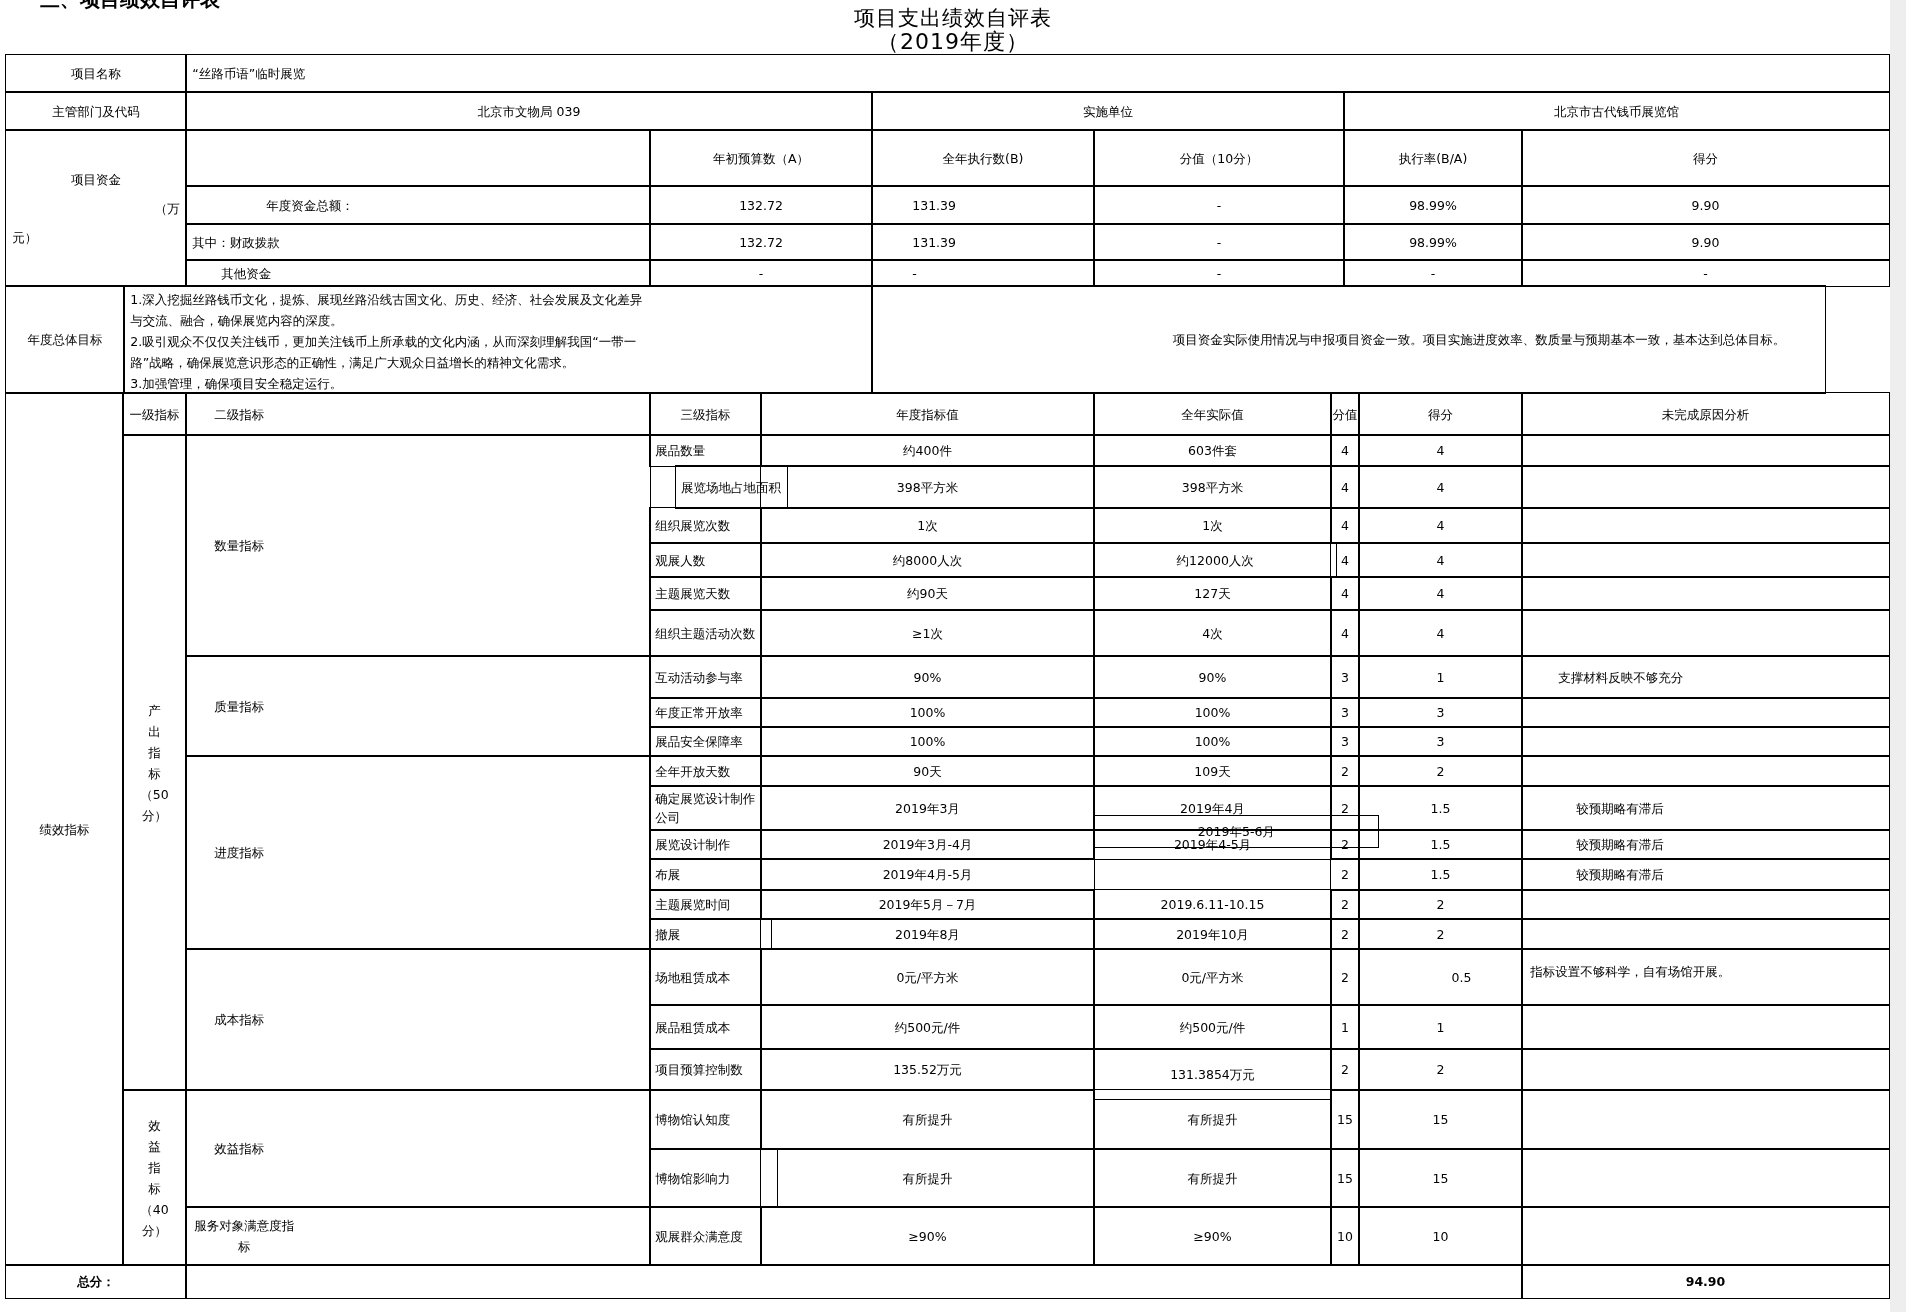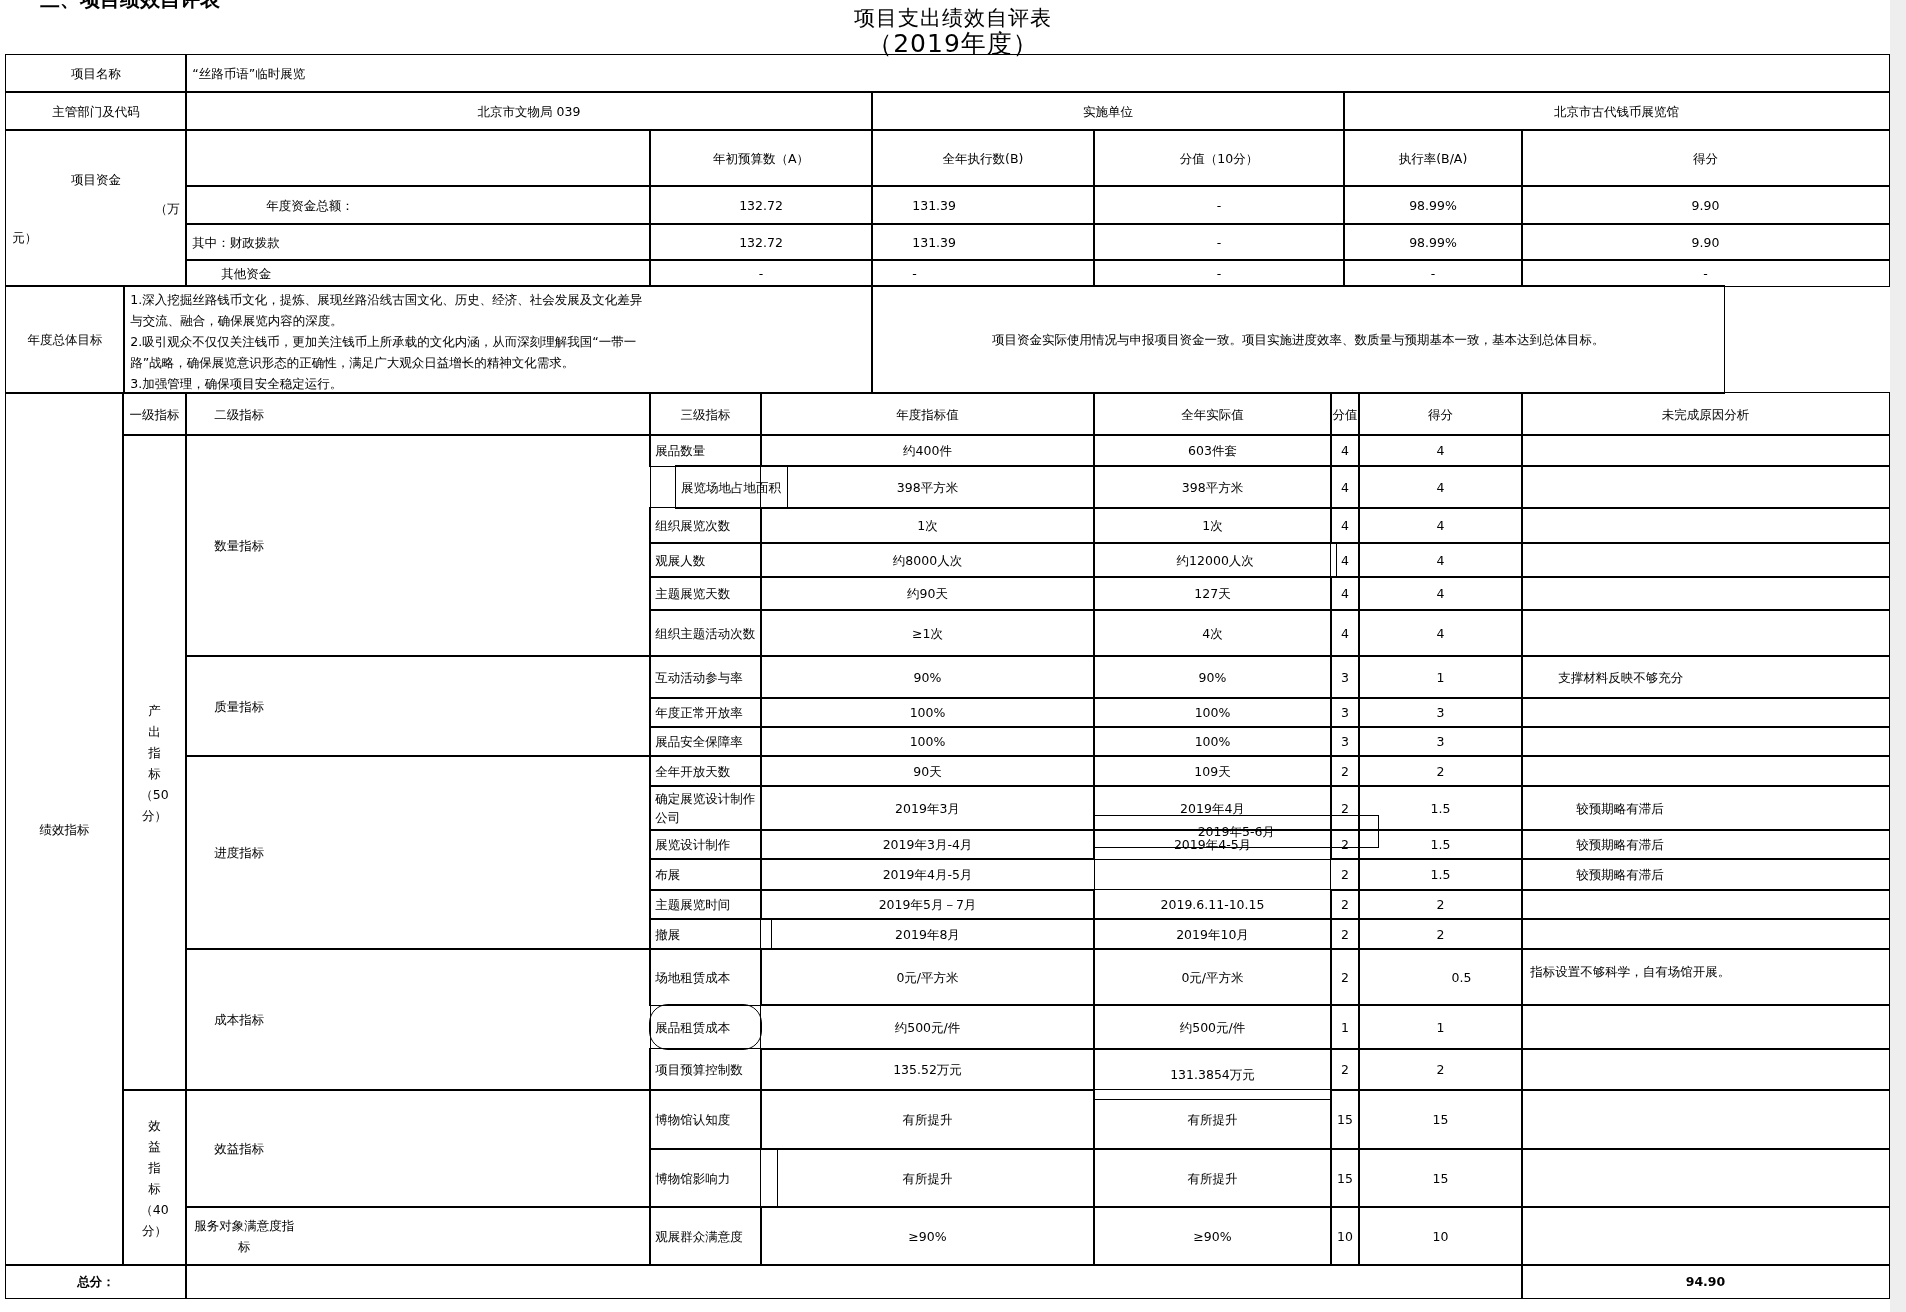--- a/index.html
+++ b/index.html
@@ -15,21 +15,21 @@
   .vert { flex-direction:column; justify-content:center; text-align:center; line-height:21px; }
   .thin { border-width:1px; }
   .bold { font-weight:bold; }
   .para { display:block; padding:3px 6px; line-height:21px; }
 </style>
 </head>
 <body>
 
 <div class="cut">三、项目绩效自评表</div>
 <div class="title" style="top:4px;">项目支出绩效自评表</div>
-<div class="title" style="top:27px;font-size:25px;">（2019年度）</div>
+<div class="title" style="top:27px;font-size:22px;">（2019年度）</div>
 
 <div id="table">
     <div class="c ctr" style="left: 6px; top: 55px; width: 181.5px; height: 38.5px;">
       <span>项目名称</span>
     </div>
     <div class="c lft" style="left: 186px; top: 55px; width: 1704.5px; height: 38.5px;">
       <span>“丝路币语”临时展览</span>
     </div>
     <div class="c ctr" style="left: 6px; top: 92px; width: 181.5px; height: 39.5px;">
       <span>主管部门及代码</span>
@@ -121,21 +121,21 @@
     <div class="c ctr" style="left: 6px; top: 286px; width: 119.5px; height: 108.5px;">
       <span>年度总体目标</span>
     </div>
     <div class="c para" style="left: 124px; top: 286px; width: 749.5px; height: 108.5px; font-size: 12.5px;">
       <div>1.深入挖掘丝路钱币文化，提炼、展现丝路沿线古国文化、历史、经济、社会发展及文化差异</div>
       <div>与交流、融合，确保展览内容的深度。</div>
       <div>2.吸引观众不仅仅关注钱币，更加关注钱币上所承载的文化内涵，从而深刻理解我国“一带一</div>
       <div>路”战略，确保展览意识形态的正确性，满足广大观众日益增长的精神文化需求。</div>
       <div>3.加强管理，确保项目安全稳定运行。</div>
     </div>
-    <div class="c ctr" style="left: 872px; top: 286px; width: 854px; height: 108.5px; padding: 0px 40px;">
+    <div class="c ctr" style="left: 872px; top: 286px; width: 955px; height: 108.5px; padding: 0px 40px; justify-content: flex-end;">
       <span>项目资金实际使用情况与申报项目资金一致。项目实施进度效率、数质量与预期基本一致，基本达到总体目标。</span>
     </div>
     <div class="c ctr" style="left: 6px; top: 393px; width: 118.5px; height: 873.5px;">
       <span>绩效指标</span>
     </div>
     <div class="c vert" style="left: 123px; top: 393px; width: 64.5px; height: 43.5px;">
       <span>一级指标</span>
     </div>
     <div class="c lft" style="left: 186px; top: 393px; width: 465.5px; height: 43.5px; padding-left: 28px;">
       <span>二级指标</span>
@@ -473,21 +473,21 @@
     </div>
     <div class="c ctr thin" style="left: 1331px; top: 949px; width: 29.5px; height: 57.5px; padding: 0px;">
       <span>2</span>
     </div>
     <div class="c ctr" style="left: 1359px; top: 949px; width: 164.5px; height: 57.5px; padding-left: 48px;">
       <span>0.5</span>
     </div>
     <div class="c ctr" style="left: 1522px; top: 949px; width: 368.5px; height: 57.5px; justify-content: flex-start; padding-left: 8px; align-items: flex-start; padding-top: 16px;">
       <span style="width: 200px; line-height: 13px;">指标设置不够科学，自有场馆开展。</span>
     </div>
-    <div class="c lft" style="left: 650px; top: 1005px; width: 112.5px; height: 45.5px; padding: 0px 5px; border-radius: 19px;">
+    <div class="c lft" style="left: 650px; top: 1005px; width: 112.5px; height: 45.5px; padding: 0px 5px;">
       <span>展品租赁成本</span>
     </div>
     <div class="c ctr" style="left: 761px; top: 1005px; width: 334.5px; height: 45.5px;">
       <span>约500元/件</span>
     </div>
     <div class="c ctr" style="left: 1094px; top: 1005px; width: 238.5px; height: 45.5px;">
       <span>约500元/件</span>
     </div>
     <div class="c ctr thin" style="left: 1331px; top: 1005px; width: 29.5px; height: 45.5px; padding: 0px;">
       <span>1</span>

